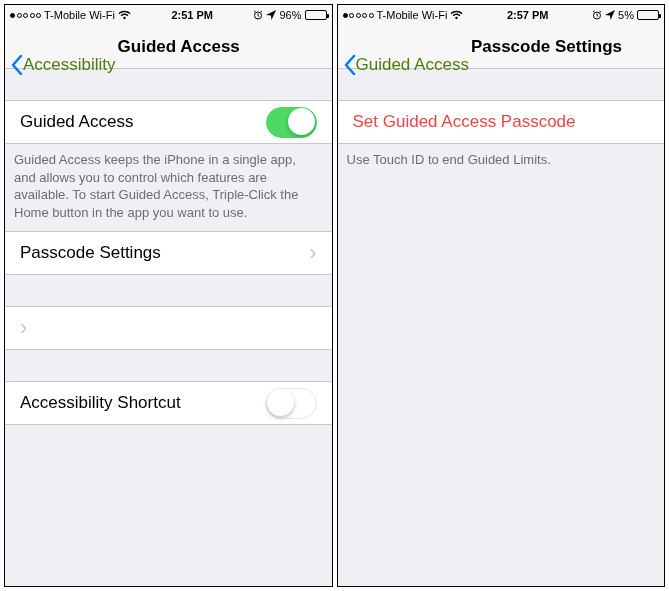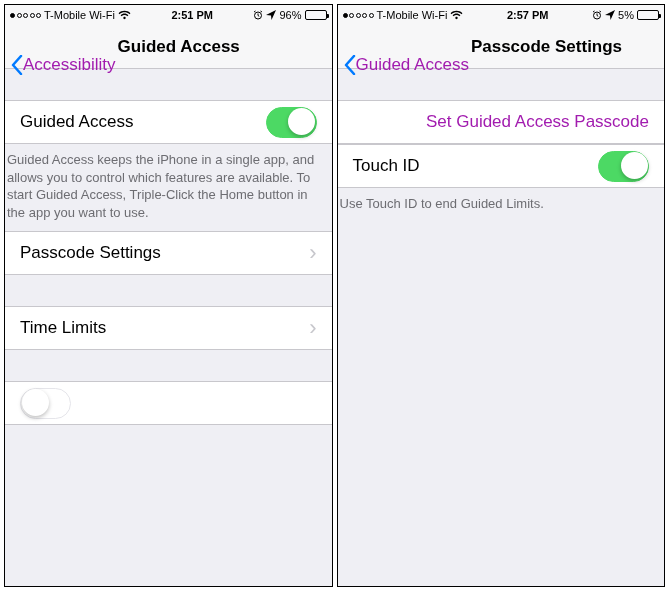--- a/index.html
+++ b/index.html
@@ -53,45 +53,45 @@
   .nav-bar {
     height: 44px;
     background: #f7f7f8;
     border-bottom: 1px solid #c8c7cc;
     display: flex;
     align-items: center;
     padding: 0 6px;
     position: relative;
   }
   .nav-back {
-    display:flex; align-items:center; color:#a21caf; font-size:17px; cursor:pointer;margin-top:36px;
+    display:flex; align-items:center; color:#4d7c0f; font-size:17px; cursor:pointer;margin-top:36px;
   }
   .nav-title {
     font-size:17px; font-weight:600; color:#000; margin-left:2px;
   }
 
   
   .content { flex:1; overflow-y:auto; }
   .spacer { height:31px; }
   .cell {
     background:#fff;
     border-top:1px solid #c8c7cc;
     border-bottom:1px solid #c8c7cc;
     min-height:44px;
     display:flex;
     align-items:center;
     padding:0 15px;
     font-size:17px;
     color:#000;
     justify-content:space-between;
   }
-  .cell.link { color:#a21caf; justify-content:flex-end; cursor:pointer; }
+  .cell.link { color:#ef4444; justify-content:flex-start; cursor:pointer; }
   .cell.nav { cursor:pointer; }
   .footer-text {
-    padding: 7px 15px 10px 2px;
+    padding: 7px 15px 10px 9px;
     font-size:13px;
     color:#6d6d72;
     line-height:1.35;
   }
 
   
   .toggle {
     width:51px; height:31px; border-radius:31px; position:relative; cursor:pointer;
     transition: background .2s;
   }
@@ -168,27 +168,27 @@
     <div class="footer-text">Guided Access keeps the iPhone in a single app, and allows you to control which features are available. To start Guided Access, Triple-Click the Home button in the app you want to use.</div>
 
     <div class="cell nav">
       <span>Passcode Settings</span>
       <span class="chevron-right">›</span>
     </div>
 
     <div class="spacer"></div>
 
     <div class="cell nav">
-      <span>Time Limits</span>
       <span class="chevron-right">›</span>
     </div>
 
     <div class="spacer"></div>
 
     <div class="cell">
+      <span>Accessibility Shortcut</span>
       <span class="toggle off">
           <span class="knob"></span>
         </span>
     </div>
   </div>
 </div>
 
 <div class="phone">
   <div class="status-bar">
     <div class="status-left">
@@ -234,21 +234,15 @@
     <span class="nav-title">Passcode Settings</span>
   </div>
 
   <div class="content">
     <div class="spacer"></div>
 
     <div class="cell link">
       <span>Set Guided Access Passcode</span>
     </div>
 
-    <div class="cell">
-      <span>Touch ID</span>
-      <span class="toggle on">
-          <span class="knob"></span>
-        </span>
-    </div>
     <div class="footer-text">Use Touch ID to end Guided Limits.</div>
   </div>
 </div>
 
 </body></html>

